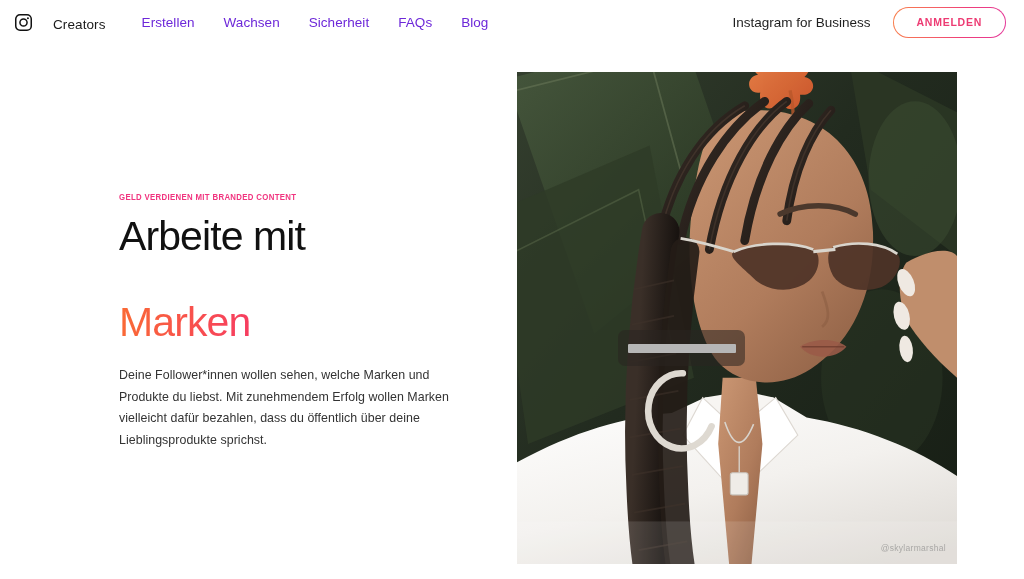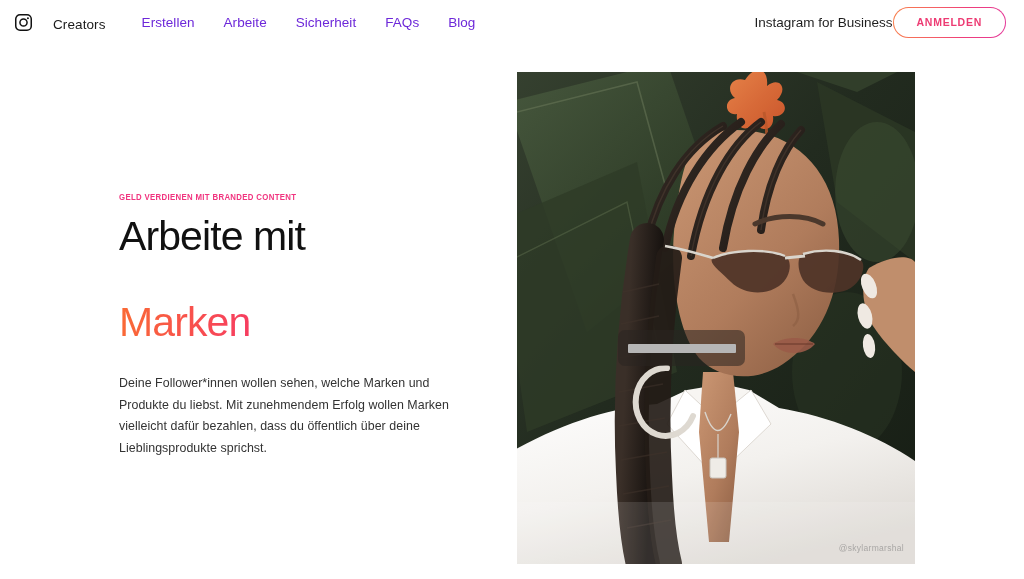--- a/index.html
+++ b/index.html
@@ -79,20 +79,21 @@
   }
   .nav-link:last-child { margin-right: 0; }
 
   .header-right {
     position: absolute;
     right: 18px;
     top: 0;
     height: 44px;
     display: flex;
     align-items: center;
+    gap: 22px;
   }
 
   .business-link {
     font-size: 13.5px;
     color: #1f1f1f;
     text-decoration: none;
     white-space: nowrap;
     cursor: pointer;
   }
 
@@ -159,34 +160,34 @@
   .headline-accent {
     background: linear-gradient(96deg, #fa6b34 0%, #f7415c 34%, #f01f7e 68%, #e31f96 100%);
     -webkit-background-clip: text;
     background-clip: text;
     color: transparent;
     margin-top: 40px;
     -webkit-text-fill-color: transparent;
   }
 
   .hero-body {
-    margin-top: 28px;
+    margin-top: 20px;
     width: 342px;
     font-size: 12.4px;
     line-height: 21.5px;
     color: #333333;
     letter-spacing: 0.05px;
   }
 
   
   .hero-media {
     position: absolute;
     left: 517px;
     top: 28px;
-    width: 398px;
+    width: 440px;
     height: 492px;
     overflow: hidden;
     background: #fde047;
   }
 
   .photo-svg { display: block; width: 100%; height: 100%; }
 
   .media-watermark {
     position: absolute;
     right: 11px;
@@ -232,21 +233,21 @@
           <rect x="2.2" y="2.2" width="19.6" height="19.6" rx="5.4" ry="5.4" stroke="#111111" stroke-width="1.9" fill="none"></rect>
           <circle cx="12" cy="12" r="4.5" stroke="#111111" stroke-width="1.9" fill="none"></circle>
           <circle cx="17.6" cy="6.5" r="1.25" fill="#111111"></circle>
         </svg>
       </span>
       <span class="brand-name">Creators</span>
     </a>
 
     <nav class="main-nav">
       <a class="nav-link">Erstellen</a>
-      <a class="nav-link">Arbeite</a>
+      <a class="nav-link">Wachsen</a>
       <a class="nav-link">Sicherheit</a>
       <a class="nav-link">FAQs</a>
       <a class="nav-link">Blog</a>
     </nav>
 
     <div class="header-right">
       <a class="business-link">Instagram for Business</a>
       <button class="signup-button">
         <span class="signup-label">ANMELDEN</span>
       </button>

